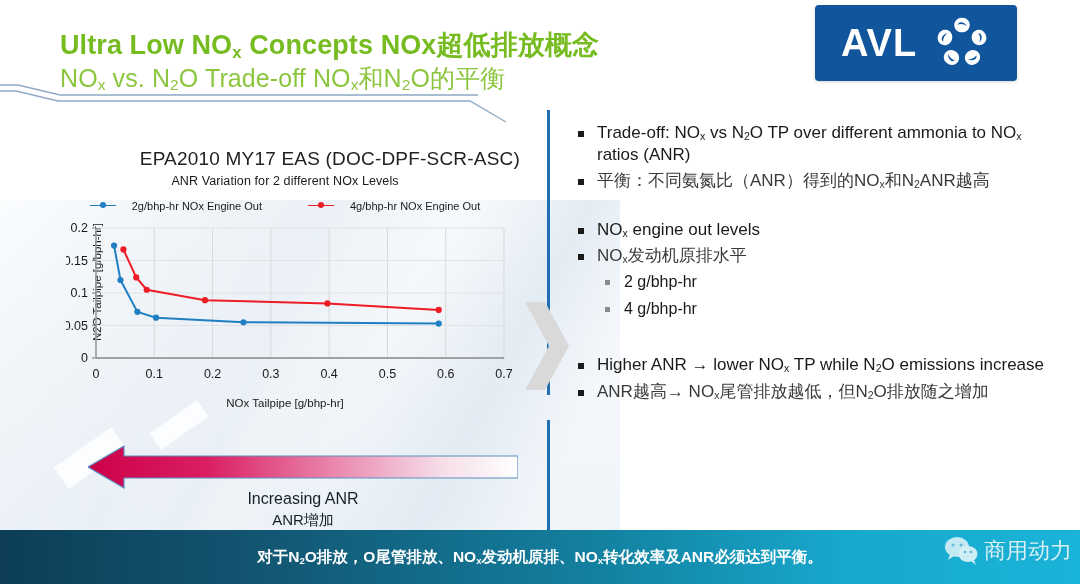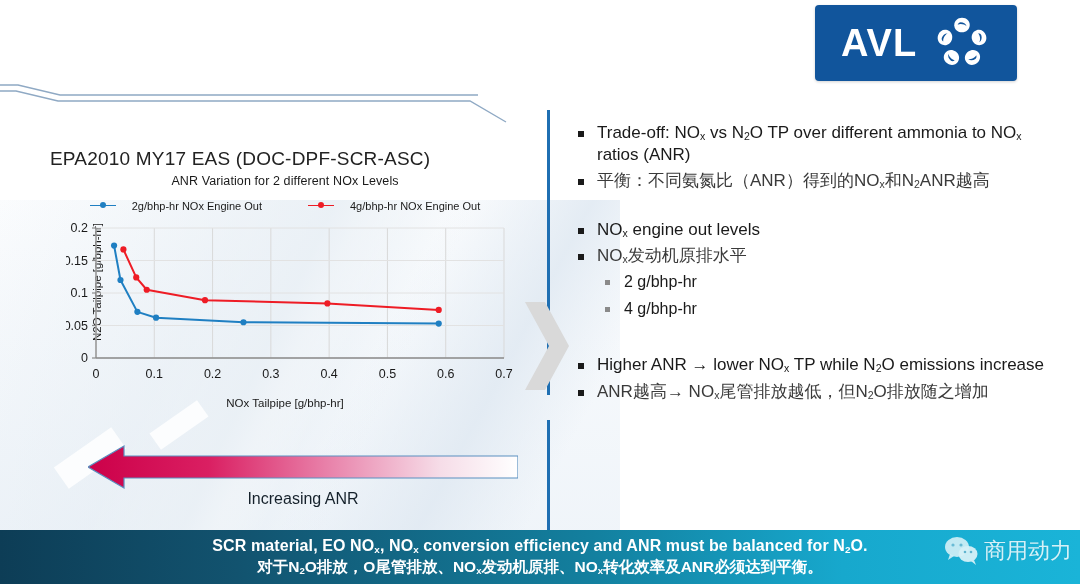--- a/index.html
+++ b/index.html
@@ -58,21 +58,21 @@
   .avl-mark{margin-left:16px;width:58px;height:58px;}
 
   
   .divider-top{position:absolute;left:547px;top:110px;width:3px;height:285px;background:#1f6fb2;}
   .divider-bot{position:absolute;left:547px;top:420px;width:3px;height:110px;background:#1f6fb2;}
   .chevron{position:absolute;left:523px;top:300px;width:46px;height:92px;}
 
   
   .chart-area{position:absolute;left:50px;top:148px;width:470px;height:285px;}
   .chart-heading{
-    font-size:19px;color:#222;text-align:left;white-space:nowrap;
+    font-size:19px;color:#222;text-align:right;white-space:nowrap;
     letter-spacing:.2px;
   }
   .chart-subtitle{
     font-size:12.5px;color:#1a1a1a;text-align:center;margin-top:4px;letter-spacing:.1px;
   }
   .legend{
     display:flex;justify-content:center;gap:46px;margin-top:12px;
     font-size:11px;color:#1a1a1a;
   }
   .legend-item{display:flex;align-items:flex-start;gap:16px;white-space:nowrap;}
@@ -151,20 +151,28 @@
 
   <div class="bg-texture"></div>
   <div class="bg-shard" style="left:55px;top:445px;width:70px;height:26px;"></div>
   <div class="bg-shard" style="left:150px;top:415px;width:58px;height:20px;"></div>
 
   <svg class="deco" viewBox="0 0 640 130">
     <polyline points="0,85 18,85 60,95 478,95" fill="none" stroke="#8fa9c4" stroke-width="1.4"></polyline>
     <polyline points="0,91 16,91 58,101 470,101 506,122" fill="none" stroke="#8fa9c4" stroke-width="1.4"></polyline>
   </svg>
 
+  <div class="title-block">
+    <div class="title-line1">
+      <span>Ultra Low NO</span><sub>x</sub><span> Concepts NOx超低排放概念</span>
+    </div>
+    <div class="title-line2">
+      <span>NO</span><sub>x</sub><span> vs. N</span><sub>2</sub><span>O Trade-off NO</span><sub>x</sub><span>和N</span><sub>2</sub><span>O的平衡</span>
+    </div>
+  </div>
 
   <div class="avl-logo">
     <div class="avl-text">AVL</div>
     <svg class="avl-mark" viewBox="0 0 60 60">
       <g fill="#ffffff">
         <path d="M30 4c5 0 8 3.4 8 7.4 0 4.6-3.8 7.6-8 7.6-4 0-8-2.8-8-7.4C22 7.4 25.3 4 30 4z" transform="rotate(0 30 30)"></path>
         <path d="M30 4c5 0 8 3.4 8 7.4 0 4.6-3.8 7.6-8 7.6-4 0-8-2.8-8-7.4C22 7.4 25.3 4 30 4z" transform="rotate(72 30 30)"></path>
         <path d="M30 4c5 0 8 3.4 8 7.4 0 4.6-3.8 7.6-8 7.6-4 0-8-2.8-8-7.4C22 7.4 25.3 4 30 4z" transform="rotate(144 30 30)"></path>
         <path d="M30 4c5 0 8 3.4 8 7.4 0 4.6-3.8 7.6-8 7.6-4 0-8-2.8-8-7.4C22 7.4 25.3 4 30 4z" transform="rotate(216 30 30)"></path>
         <path d="M30 4c5 0 8 3.4 8 7.4 0 4.6-3.8 7.6-8 7.6-4 0-8-2.8-8-7.4C22 7.4 25.3 4 30 4z" transform="rotate(288 30 30)"></path>
@@ -268,20 +276,21 @@
         <stop offset="18%" stop-color="#f6dde8"></stop>
         <stop offset="45%" stop-color="#e87fa8"></stop>
         <stop offset="72%" stop-color="#da1f62"></stop>
         <stop offset="100%" stop-color="#cc0049"></stop>
       </linearGradient>
     </defs>
     <polygon points="0,23 36,2 36,12 430,12 430,34 36,34 36,44" fill="url(#arrGrad)" stroke="#5a8fc0" stroke-width="1.2"></polygon>
   </svg>
   <div class="anr-caption">
     <div>Increasing ANR</div>
+    <div class="cn">ANR增加</div>
   </div>
 
   <div class="bullets">
     <div class="blk" id="grp1">
         <div class="bullet"><span>Trade-off: NO</span><sub>x</sub><span> vs N</span><sub>2</sub><span>O TP over different ammonia to NO</span><sub>x</sub><span> ratios (ANR)</span></div>
         <div class="bullet cn"><span>平衡：不同氨氮比（ANR）得到的NO</span><sub>x</sub><span>和N</span><sub>2</sub><span>ANR越高</span></div>
       </div>
     <div class="gap-a"></div>
     <div class="blk" id="grp2">
         <div class="bullet"><span>NO</span><sub>x</sub><span> engine out levels</span></div>
@@ -292,21 +301,20 @@
         <div class="bullet sub"><span>4 g/bhp-hr</span></div>
       </div>
     <div class="gap-b"></div>
     <div class="blk" id="grp3">
         <div class="bullet"><span>Higher ANR → lower NO</span><sub>x</sub><span> TP while N</span><sub>2</sub><span>O emissions increase</span></div>
         <div class="bullet cn"><span>ANR越高→ NO</span><sub>x</sub><span>尾管排放越低，但N</span><sub>2</sub><span>O排放随之增加</span></div>
       </div>
   </div>
 
   <div class="banner">
-    <div class="banner-en" id="bannerEn"><span>SCR material, EO NO</span><sub>x</sub><span>, NO</span><sub>x</sub><span> conversion efficiency and ANR must be balanced for N</span><sub>2</sub><span>O.</span></div>
     <div class="banner-cn" id="bannerCn"><span>对于N</span><sub>2</sub><span>O排放，O尾管排放、NO</span><sub>x</sub><span>发动机原排、NO</span><sub>x</sub><span>转化效率及ANR必须达到平衡。</span></div>
   </div>
 
   <div class="watermark">
     <svg width="34" height="30" viewBox="0 0 34 30">
       <ellipse cx="13" cy="11" rx="12" ry="10" fill="#ffffff" opacity=".9"></ellipse>
       <polygon points="6,18 4,24 10,20" fill="#ffffff" opacity=".9"></polygon>
       <circle cx="9" cy="9" r="1.6" fill="#7bbfd6"></circle>
       <circle cx="17" cy="9" r="1.6" fill="#7bbfd6"></circle>
       <ellipse cx="24" cy="18" rx="9.5" ry="8" fill="#ffffff" opacity=".95"></ellipse>

